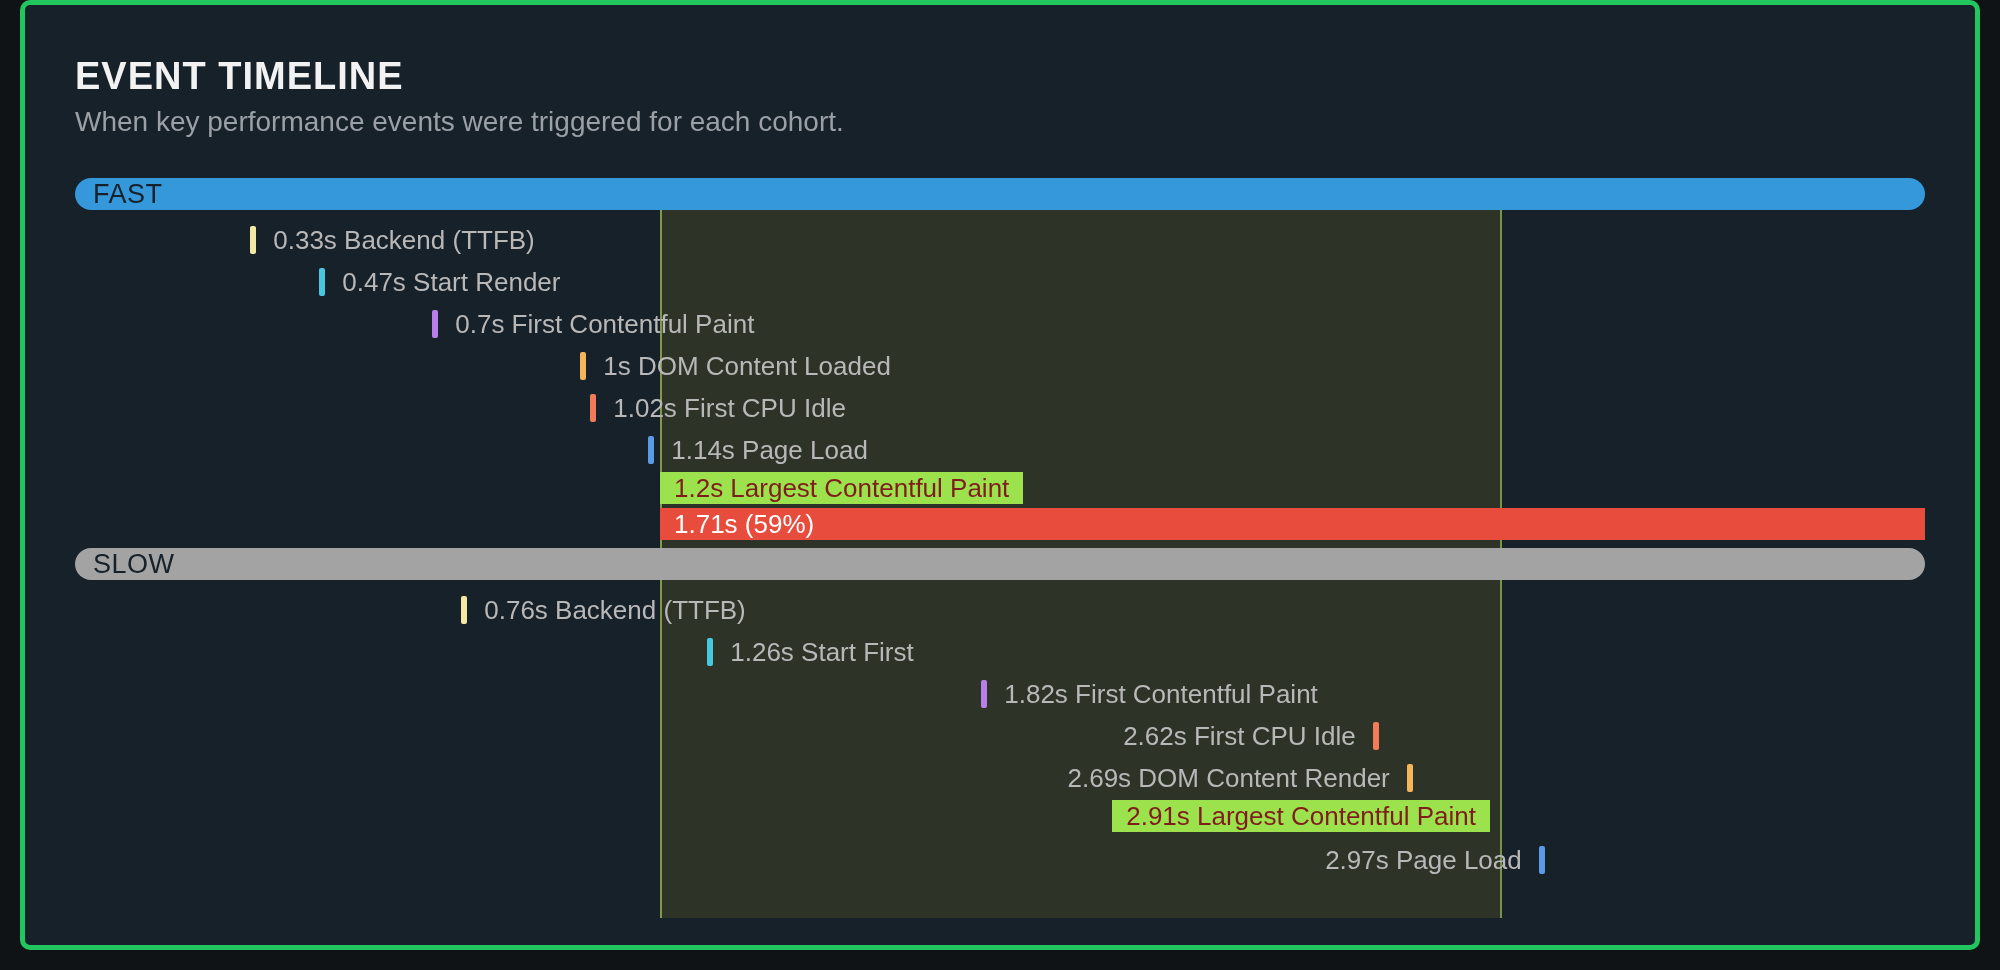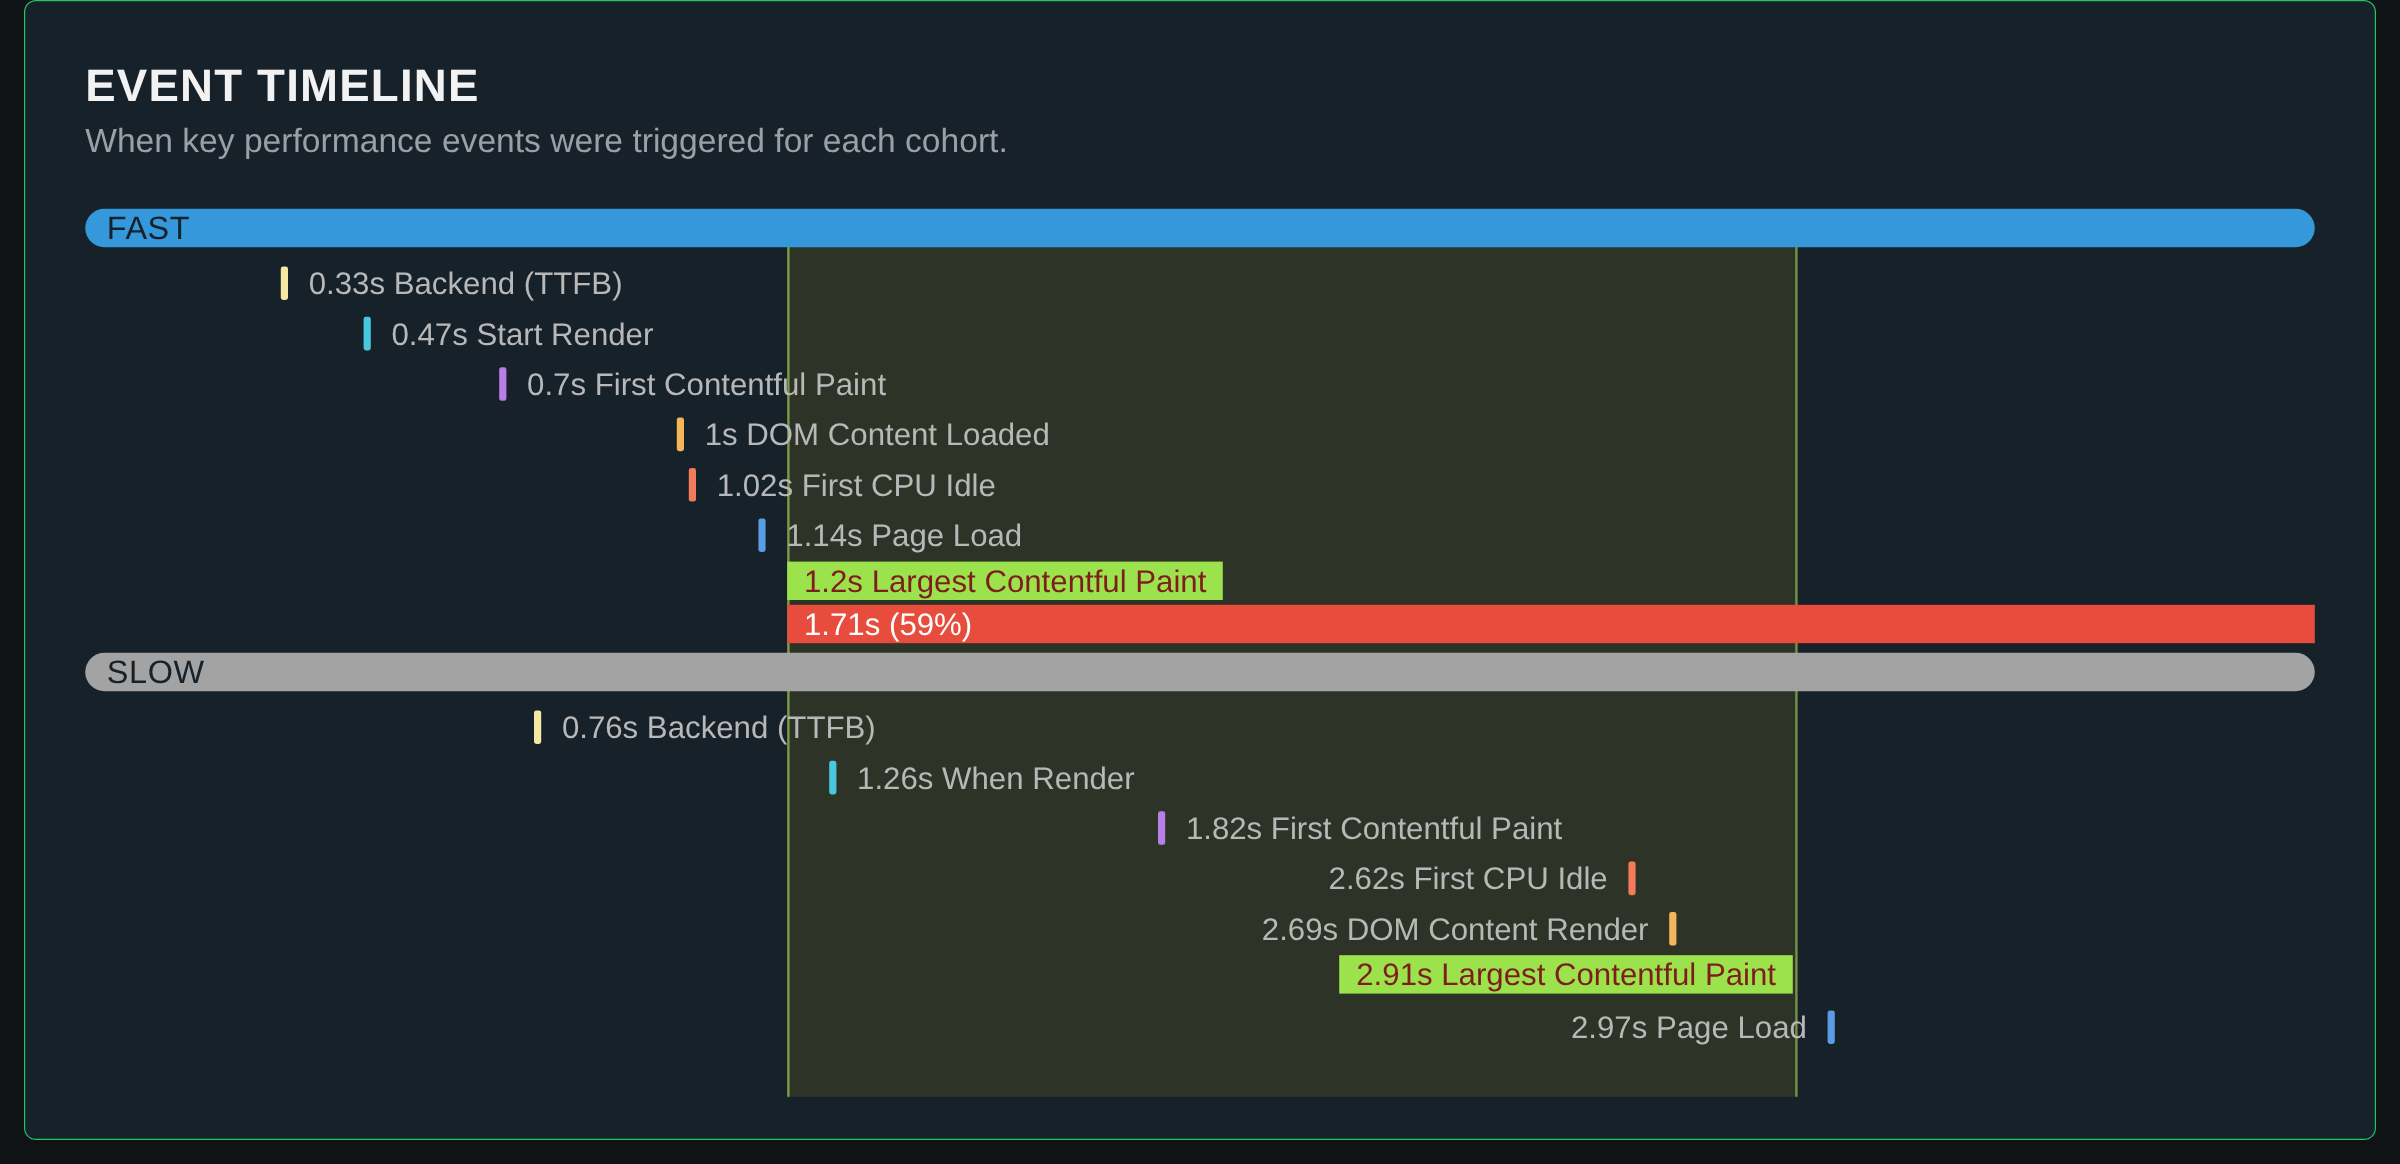--- a/index.html
+++ b/index.html
@@ -11,21 +11,21 @@
     color: #b8b8b8;
     overflow: hidden;
   }
   .panel {
     position: absolute;
     left: 20px;
     right: 20px;
     top: 0;
     bottom: 20px;
     background: #17212a;
-    border: 1px solid #22c55e;
+    border: 5px solid #22c55e;
     border-radius: 10px;
     padding: 50px 50px 20px 50px;
   }
   .title {
     font-size: 38px;
     font-weight: 800;
     letter-spacing: 1px;
     color: #f2f2f2;
   }
   .subtitle {
@@ -69,20 +69,21 @@
   }
   .fast { background: #3498db; }
   .slow { background: #a3a3a3; }
 
   .row {
     position: absolute;
     height: 28px;
     font-size: 26px;
     line-height: 28px;
     white-space: nowrap;
+    margin-left: 12px;
   }
   .tick {
     display: inline-block;
     width: 6px;
     height: 28px;
     vertical-align: middle;
     margin-right: 10px;
     margin-left: 0;
     border-radius: 2px;
   }
@@ -171,21 +172,21 @@
     <div class="cohort-bar slow" style="top:370px;">
       <span>SLOW</span>
     </div>
 
     <div class="row" style="top:416px; left:374px;">
       <span class="tick c-yellow"></span>
       <span class="label-text">0.76s Backend (TTFB)</span>
     </div>
     <div class="row" style="top:458px; left:620px;">
       <span class="tick c-teal"></span>
-      <span class="label-text">1.26s When Render</span>
+      <span class="label-text">1.26s Start First</span>
     </div>
     <div class="row" style="top:500px; left:894px;">
       <span class="tick c-purple"></span>
       <span class="label-text">1.82s First Contentful Paint</span>
     </div>
 
     <div class="row" style="top:542px; left:1002px; width:290px; text-align:right;">
       <span class="label-text">2.62s First CPU Idle</span>
       <span class="tick tick-right c-coral"></span>
     </div>

